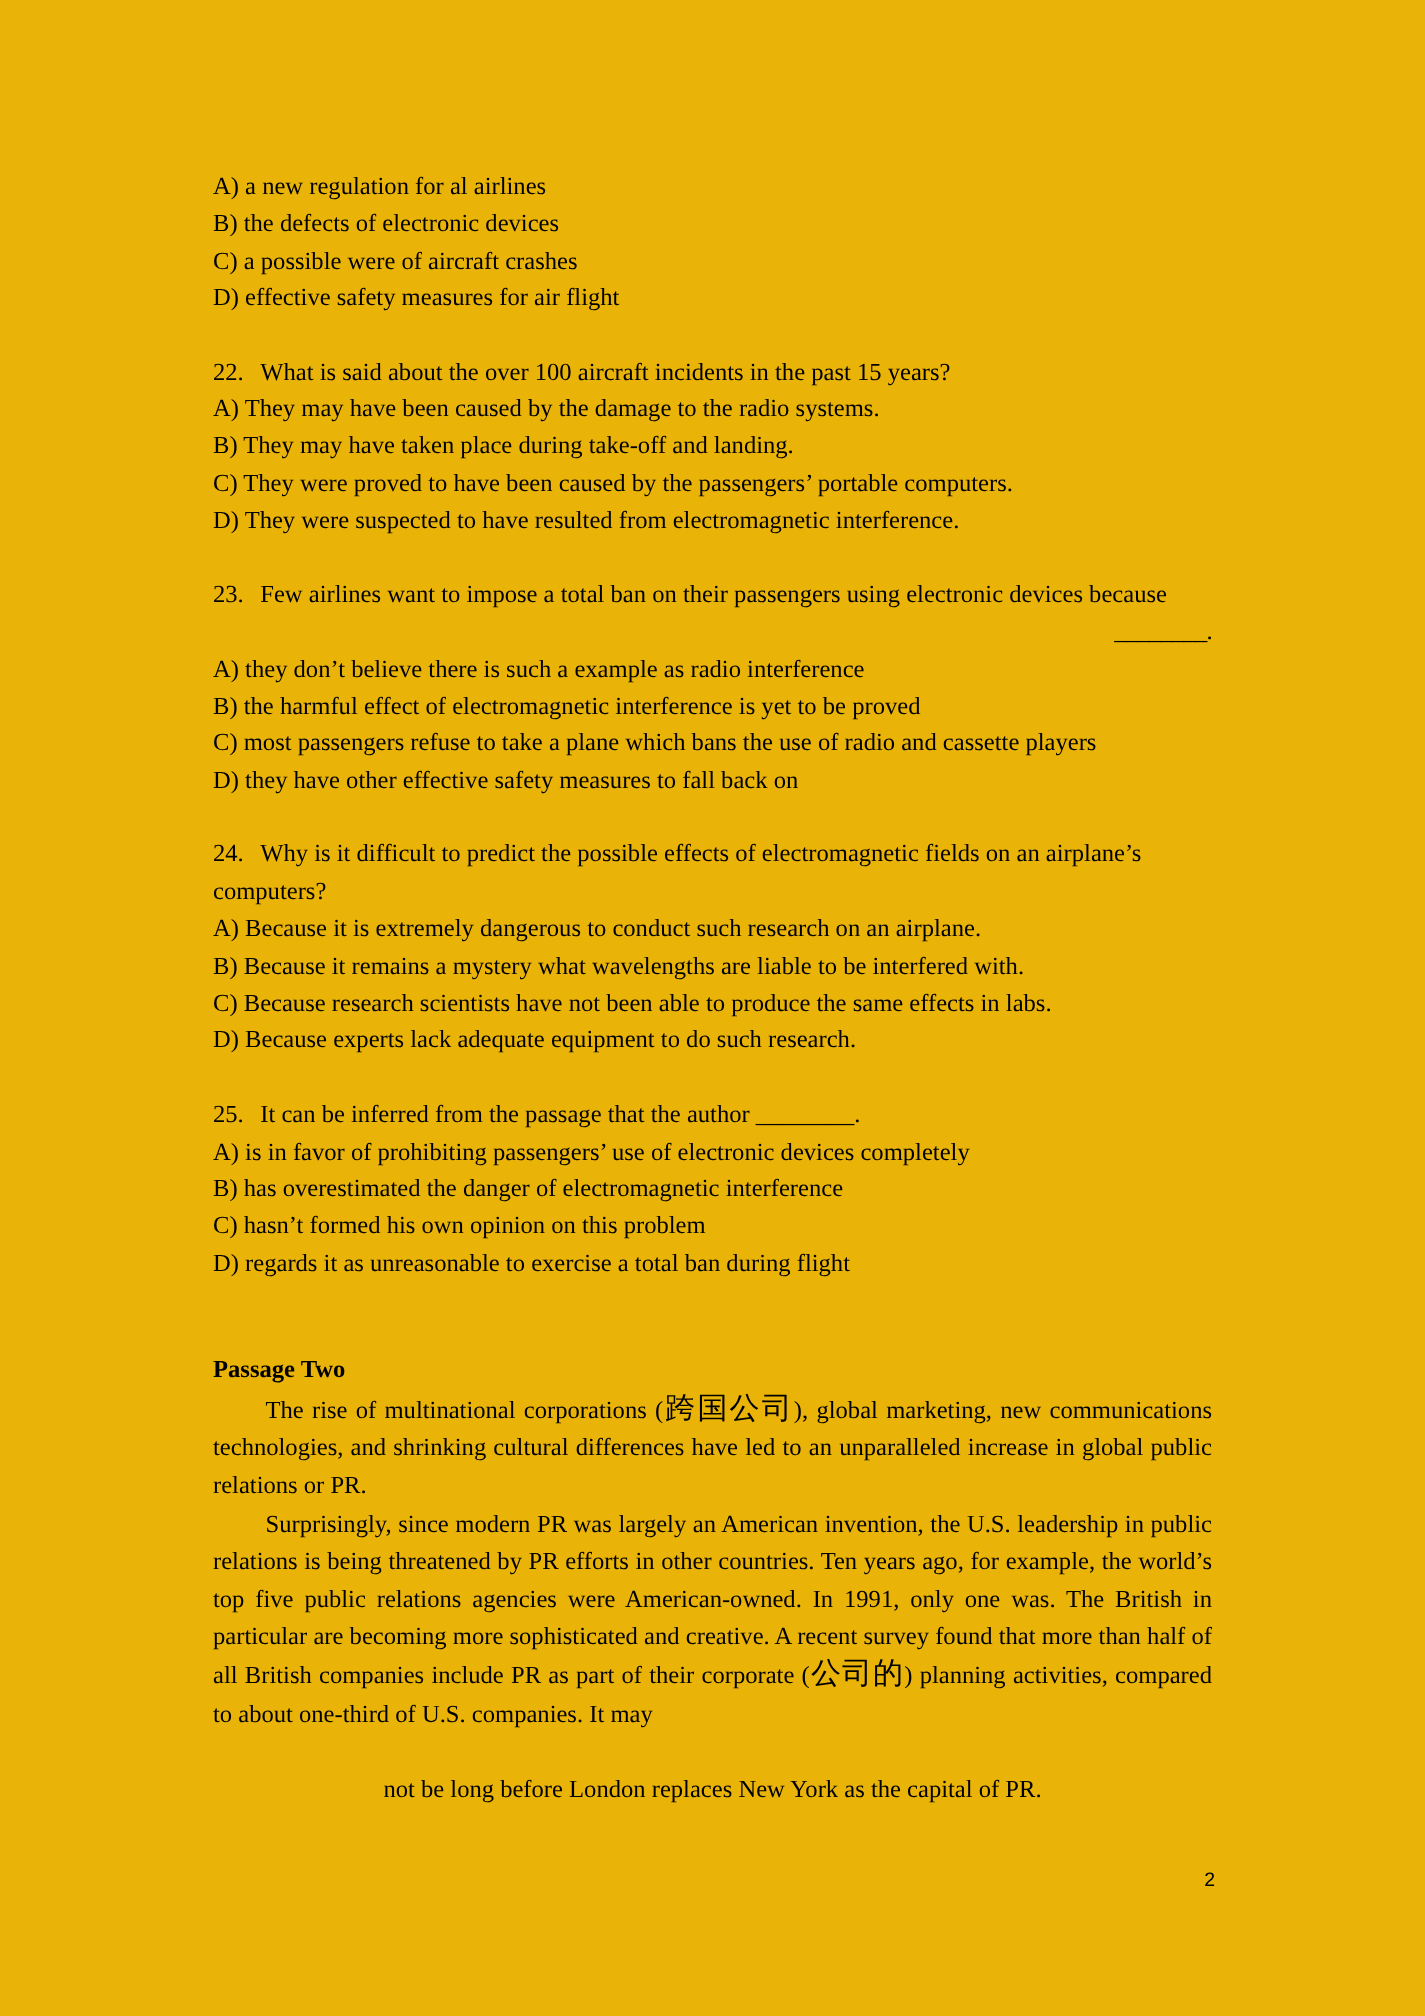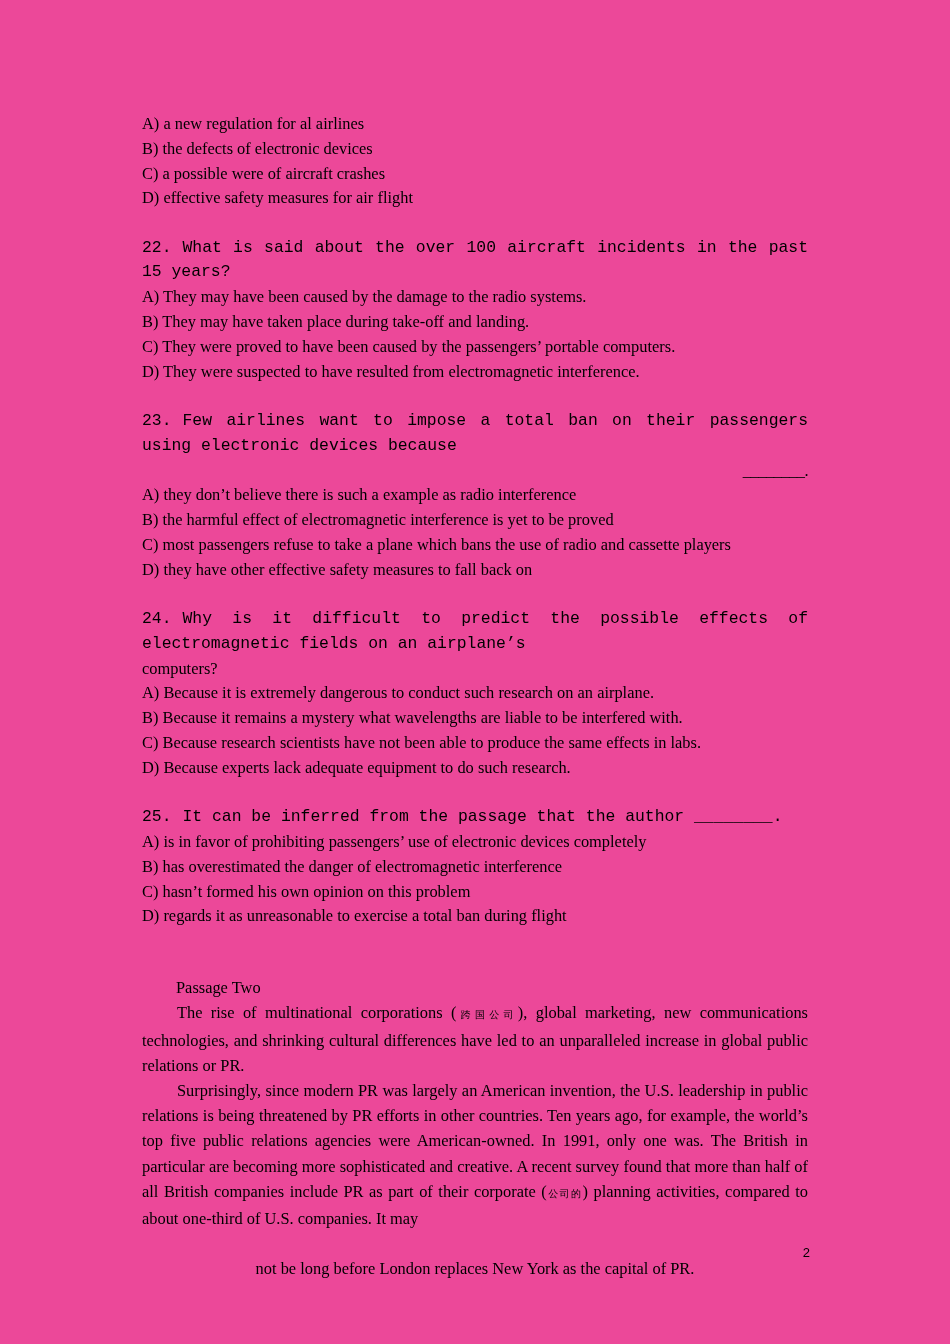--- a/index.html
+++ b/index.html
@@ -8,76 +8,74 @@
     background: #ffffff;
   }
   body {
     font-family: "Liberation Serif", "DejaVu Serif", serif;
     color: #000000;
   }
   .page {
     position: relative;
     width: 950px;
     height: 1344px;
-    background: #ec4899;
+    background: #eab308;
     overflow: hidden;
   }
   .content {
     position: absolute;
     left: 142px;
     top: 112px;
     width: 666px;
   }
   .line {
     font-size: 16.4px;
     line-height: 24.8px;
     text-align: left;
     white-space: pre-wrap;
   }
   .qline {
     font-size: 16.4px;
     line-height: 24.8px;
     text-align: justify;
     text-justify: inter-word;
     white-space: pre-wrap;
-    font-family: Liberation Mono, monospace;
   }
   .qnum-gap {
     display: inline-block;
     width: 11px;
   }
   .block-gap {
     height: 24.5px;
   }
   .blank-underscore {
     letter-spacing: -0.5px;
     text-align: right;
   }
   .bold {
-    font-weight: normal;
-    margin-left: 34px;
+    font-weight: bold;
   }
   .passage {
     font-size: 16.4px;
     line-height: 25.2px;
     text-align: justify;
     text-justify: inter-word;
     text-indent: 35px;
     margin: 0;
   }
   .passage-noindent {
     font-size: 16.4px;
     line-height: 25.2px;
     text-align: center;
     text-indent: 0;
     margin: 0;
   }
   .cjk {
     font-family: "DejaVu Sans", sans-serif;
-    font-size: 10px;
+    font-size: 20px;
   }
   .page-number {
     position: absolute;
     left: 0;
     top: 1245px;
     width: 810px;
     text-align: right;
     font-family: "Liberation Sans", sans-serif;
     font-size: 13px;
     color: #000000;

